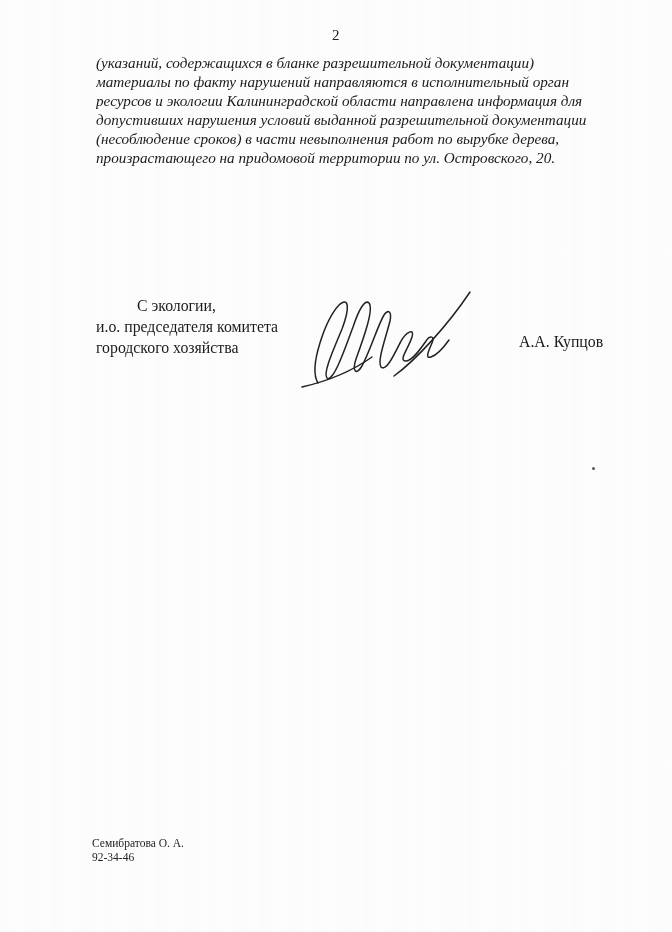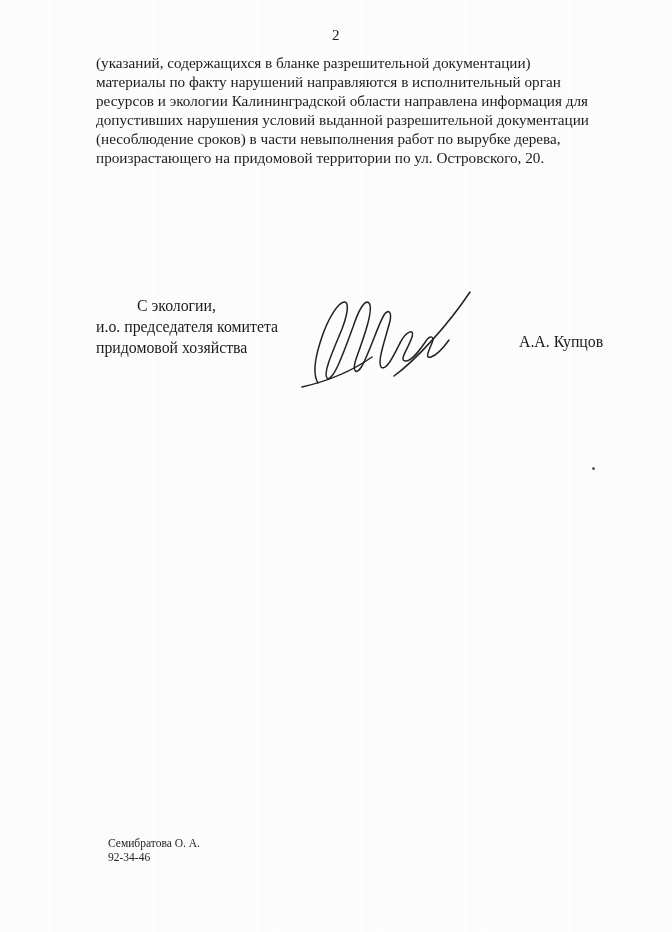--- a/index.html
+++ b/index.html
@@ -24,20 +24,21 @@
     text-align:center;
     font-size:15px;
     letter-spacing:0.5px;
   }
   .body-text{
     position:absolute;
     left:96px;top:53px;
     width:512px;
     font-size:15.2px;
     line-height:19.1px;
+    font-style:italic;
   }
   .jline{
     text-align:justify;
     text-align-last:justify;
     height:19.1px;
     overflow:hidden;
     white-space:nowrap;
   }
   .jline.last{
     text-align-last:left;
@@ -64,21 +65,20 @@
     position:absolute;
     left:298px;top:287px;
     width:175px;height:102px;
   }
   .footer{
     position:absolute;
     left:92px;top:836px;
     font-size:11.5px;
     line-height:14px;
     color:#232323;
-    margin-left:16px;
   }
   .speck{
     position:absolute;
     left:592px;top:467px;
     width:3px;height:3px;
     background:#3a3a3a;
     border-radius:50%;
     opacity:0.85;
   }
 </style>
@@ -98,21 +98,21 @@
       <div class="jline">ресурсов и экологии Калининградской области направлена информация для</div>
       <div class="jline">допустивших нарушения условий выданной разрешительной документации</div>
       <div class="jline">(несоблюдение сроков) в части невыполнения работ по вырубке дерева,</div>
       <div class="jline last">произрастающего на придомовой территории по ул. Островского, 20.</div>
     </div>
   </div>
 
 <div class="sig-block">
   <div class="closing">С экологии,</div>
   <div>и.о. председателя комитета</div>
-  <div>придомовой хозяйства</div>
+  <div>городского хозяйства</div>
 </div>
 
 <svg class="sig-svg" viewBox="0 0 175 102" fill="none" xmlns="http://www.w3.org/2000/svg">
   <g stroke="#222222" stroke-width="1.5" stroke-linecap="round" fill="none">
     <path d="M4 100 C 26 95, 50 87, 74 70"></path>
     <path d="M20 96 C 10 80, 28 32, 41 18 C 51 9, 52 21, 44 42 C 34 66, 25 86, 29 91 C 35 96, 47 62, 55 40 C 61 22, 67 12, 71 16 C 76 22, 66 50, 58 72 C 54 84, 58 89, 64 79 C 72 64, 80 38, 86 28 C 90 22, 94 24, 92 34 C 88 50, 79 74, 83 80 C 88 85, 96 68, 102 56"></path>
     <path d="M102 56 C 108 44, 117 41, 114 50 C 110 62, 101 73, 107 74 C 114 75, 123 61, 128 54 C 132 48, 137 49, 134 56 C 130 65, 127 72, 133 70 C 139 68, 146 60, 151 53"></path>
     <path d="M96 89 C 118 73, 150 38, 172 5"></path>
   </g>
 </svg>

